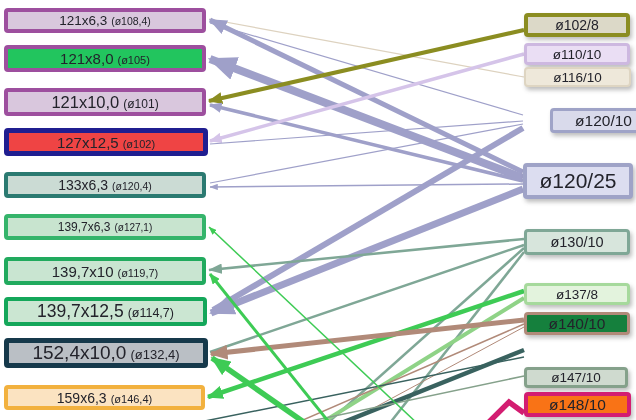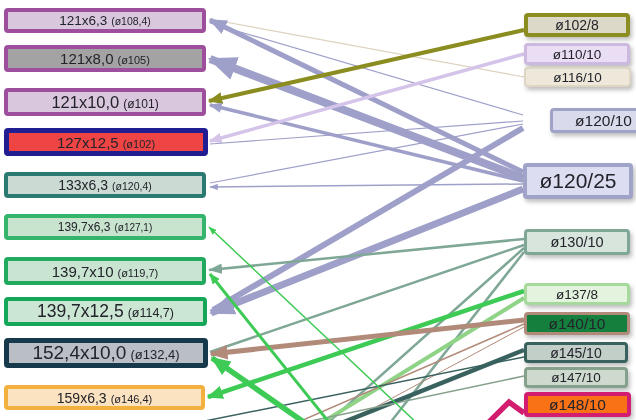--- a/index.html
+++ b/index.html
@@ -92,21 +92,21 @@
       <line x1="420" y1="426" x2="209" y2="227" stroke="#3ecb55" stroke-width="1.5" marker-end="url(#arw25)"></line>
       <line x1="332" y1="426" x2="210" y2="274" stroke="#3ecb55" stroke-width="3" marker-end="url(#arw26)"></line>
       <line x1="318" y1="432" x2="212" y2="358" stroke="#3ecb55" stroke-width="5.5" marker-end="url(#arw27)"></line>
     </svg>
     <div class="box leftbox" style="left: 4px; top: 8px; width: 202px; height: 25px; border-color: rgb(157, 79, 158); border-width: 4px; background: rgb(217, 199, 221);">
       <span class="inner">
         <span style="font-size: 13.5px;">121x6,3</span>
         <span class="sub" style="font-size: 10.5px;">(ø108,4)</span>
       </span>
     </div>
-    <div class="box leftbox" style="left: 4px; top: 45px; width: 202px; height: 27px; border-color: rgb(157, 79, 158); border-width: 4px; background: #a3a3a3;">
+    <div class="box leftbox" style="left: 4px; top: 45px; width: 202px; height: 27px; border-color: rgb(157, 79, 158); border-width: 4px; background: #22c55e;">
       <span class="inner">
         <span style="font-size: 15px;">121x8,0</span>
         <span class="sub" style="font-size: 11px;">(ø105)</span>
       </span>
     </div>
     <div class="box leftbox" style="left: 4px; top: 88px; width: 202px; height: 28px; border-color: rgb(157, 79, 158); border-width: 4px; background: rgb(217, 199, 221);">
       <span class="inner">
         <span style="font-size: 16.5px;">121x10,0</span>
         <span class="sub" style="font-size: 12px;">(ø101)</span>
       </span>
@@ -184,25 +184,20 @@
       </span>
     </div>
     <div class="box rightbox" style="left: 524px; top: 283px; width: 106px; height: 22px; border-color: rgb(166, 217, 156); border-width: 3px; background: rgb(227, 243, 221);">
       <span class="inner">
         <span style="font-size: 13.5px;">ø137/8</span>
       </span>
     </div>
     <div class="box rightbox" style="left: 524px; top: 312px; width: 106px; height: 23px; border-color: rgb(177, 138, 121); border-width: 3px; background: #15803d;">
       <span class="inner">
         <span style="font-size: 15.5px;">ø140/10</span>
-      </span>
-    </div>
-    <div class="box rightbox" style="left: 524px; top: 342px; width: 104px; height: 21px; border-color: rgb(57, 98, 95); border-width: 3px; background: rgb(194, 207, 201);">
-      <span class="inner">
-        <span style="font-size: 14px;">ø145/10</span>
       </span>
     </div>
     <div class="box rightbox" style="left: 524px; top: 367px; width: 104px; height: 21px; border-color: rgb(133, 161, 139); border-width: 3px; background: rgb(207, 218, 207);">
       <span class="inner">
         <span style="font-size: 13.5px;">ø147/10</span>
       </span>
     </div>
     <div class="box rightbox" style="left: 524px; top: 392px; width: 107px; height: 25px; border-color: rgb(211, 29, 113); border-width: 4px; background: #f97316;">
       <span class="inner">
         <span style="font-size: 15.5px;">ø148/10</span>

